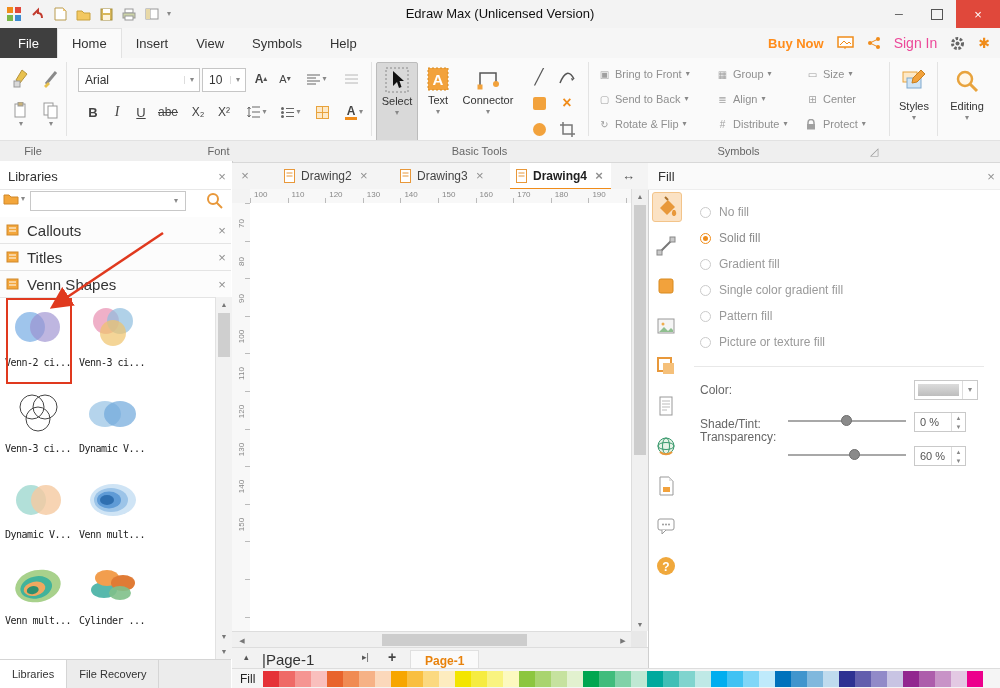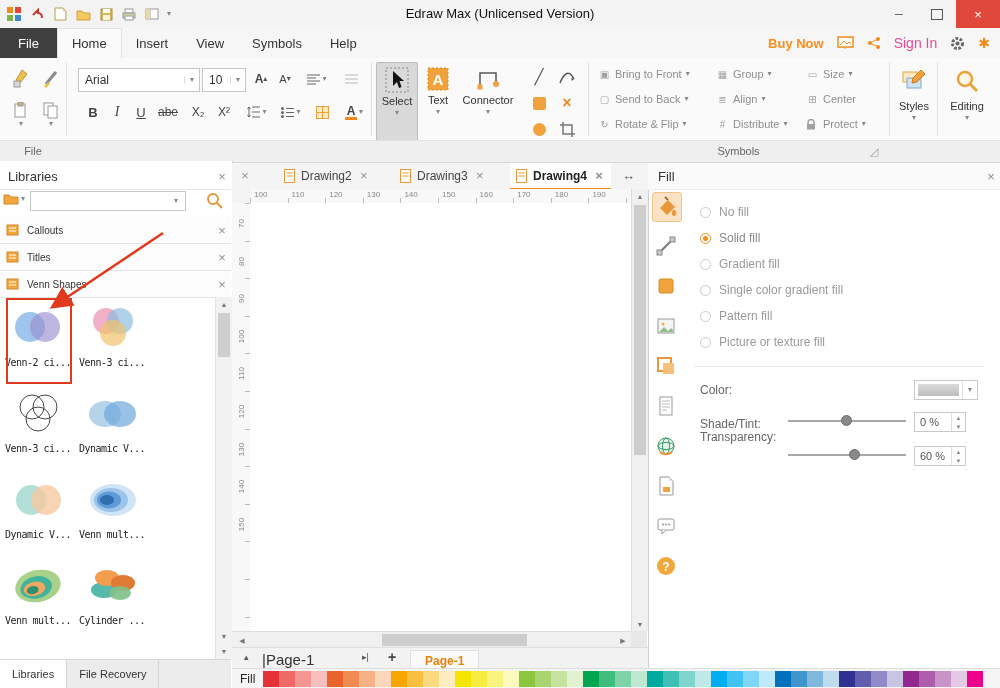--- a/index.html
+++ b/index.html
@@ -46,21 +46,21 @@
   .glabel{position:absolute;top:0;height:21px;line-height:21px;font-size:11px;color:#666;text-align:center}
 
   
   #left-panel{left:0;top:161px;width:232px;height:527px;background:#fff;border-right:1px solid #cfcfcf}
   #lib-header{left:0;top:163px;width:231px;height:26px;border-bottom:1px solid #e8e8e8}
   #lib-header .t{padding-left:8px;font-size:13px;color:#333}
   .xbtn{color:#909090;font-size:13px;width:18px;text-align:center}
   #lib-search{left:0;top:191px;width:231px;height:22px}
   #search-input{position:absolute;left:30px;top:0;width:156px;height:20px;border:1px solid #c8c8c8;font-size:11px;padding:0 4px;box-sizing:border-box}
   .libsec{position:absolute;left:0;width:231px;height:26px;background:#fcfcfc;border-bottom:1px solid #e4e4e4;display:flex;align-items:center}
-  .libsec .s{flex:1;font-size:10px;color:#333;padding-left:6px}
+  .libsec .s{flex:1;font-size:15px;color:#333;padding-left:6px}
   .shape-label{position:absolute;font-size:10px;color:#222;text-align:center;font-family:"DejaVu Sans Mono",monospace;letter-spacing:-0.5px}
   #shape-sel-box{left:6px;top:298px;width:62px;height:82px;border:2px solid #e0391e}
   #lib-scroll{left:215px;top:297px;width:16px;height:362px;background:#f2f2f2;border-left:1px solid #e2e2e2}
   .sarrow{width:16px;height:14px;display:flex;align-items:center;justify-content:center;font-size:7px;color:#777}
   #lib-scroll-thumb{position:absolute;left:2px;top:16px;width:12px;height:44px;background:#cfcfcf}
   #lib-bottom{left:0;top:659px;width:231px;height:29px;background:#ececec;border-top:1px solid #d5d5d5;display:flex}
   .ltab{height:28px;padding:0 12px;display:flex;align-items:center;font-size:11px;color:#333;border-right:1px solid #d5d5d5}
   .ltab.active{background:#fff}
 
   
@@ -431,20 +431,22 @@
         <circle cx="11" cy="11" r="7" fill="#fff7ea" stroke="#e8a33d" stroke-width="2.5"></circle>
         <line x1="16" y1="16" x2="23" y2="23" stroke="#e8a33d" stroke-width="3"></line>
       </svg>
     <span class="blabel">Editing</span>
     <span class="caret">▾</span>
   </div>
 </div>
 
 <div class="abs" id="grouplabels">
   <span class="glabel" style="left:0;width:66px">File</span>
+  <span class="glabel" style="left:66px;width:305px">Font</span>
+  <span class="glabel" style="left:371px;width:217px">Basic Tools</span>
   <span class="glabel" style="left:588px;width:301px">Symbols</span>
   <span class="glabel" style="left:864px;width:20px;color:#999">◿</span>
 </div>
 
 <div class="abs" id="left-panel"></div>
 <div class="abs flex" id="lib-header">
   <span class="t" style="flex:1">Libraries</span>
   <span class="xbtn">×</span>
 </div>
 <div class="abs" id="lib-search">

